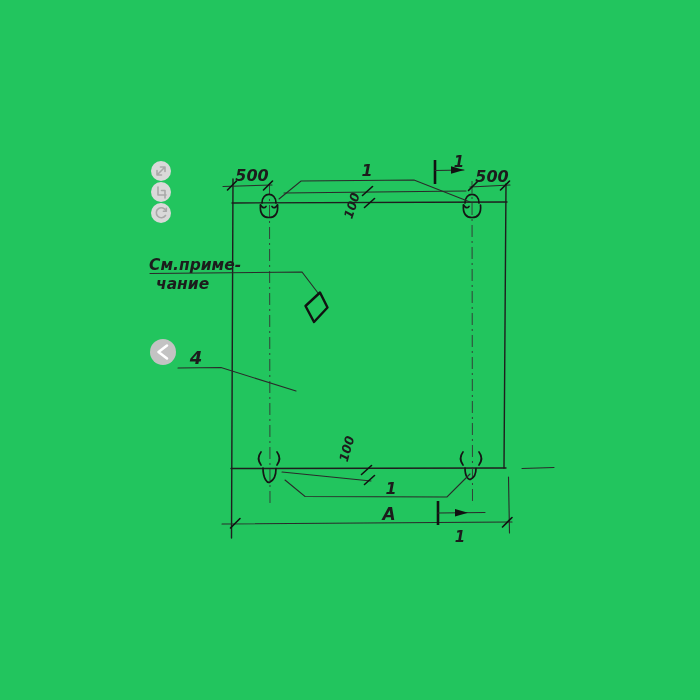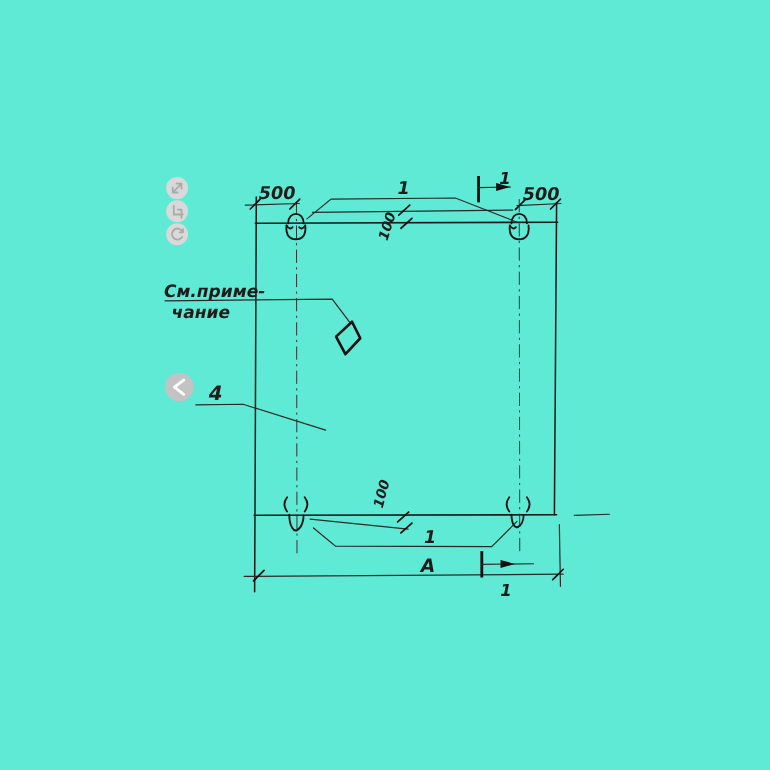--- a/index.html
+++ b/index.html
@@ -1,19 +1,19 @@
 <!DOCTYPE html>
 <html><head>
 <meta charset="utf-8">
 <style>
   html,body { margin:0; padding:0; background:#ffffff; }
   .stage {
     position:relative;
     width:700px; height:700px;
-    background:#5eead4;
+    background:#22c55e;
     overflow:hidden;
     font-family:"DejaVu Sans", sans-serif;
   }
   svg text.hw {
     font-family:"DejaVu Sans", sans-serif;
     font-style:italic;
     font-weight:bold;
     fill:#1c1c1c;
   }
   .ln   { stroke:#1e1e1e; stroke-width:1.4; fill:none; stroke-linecap:round; }

